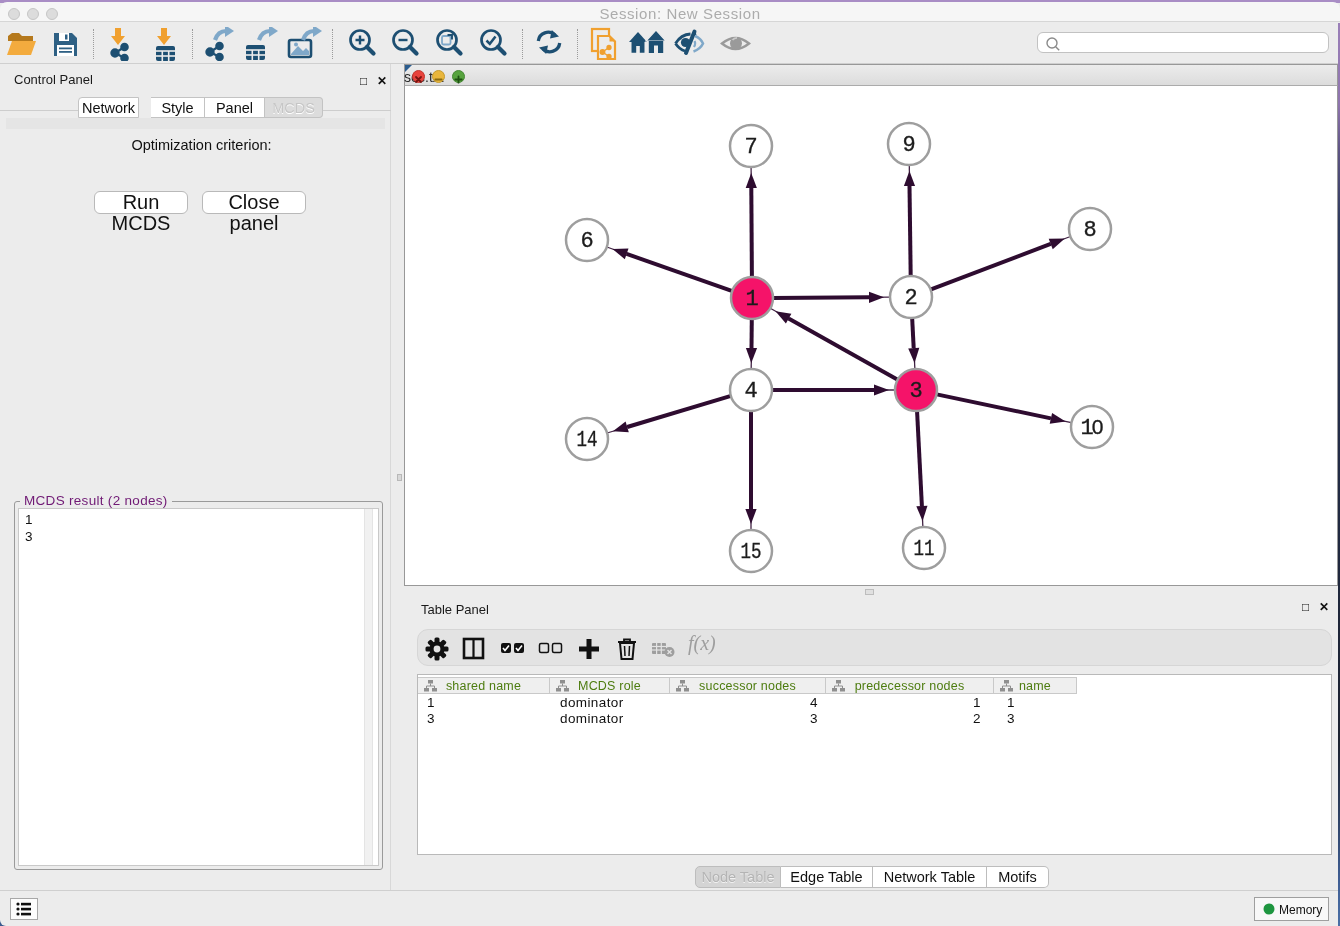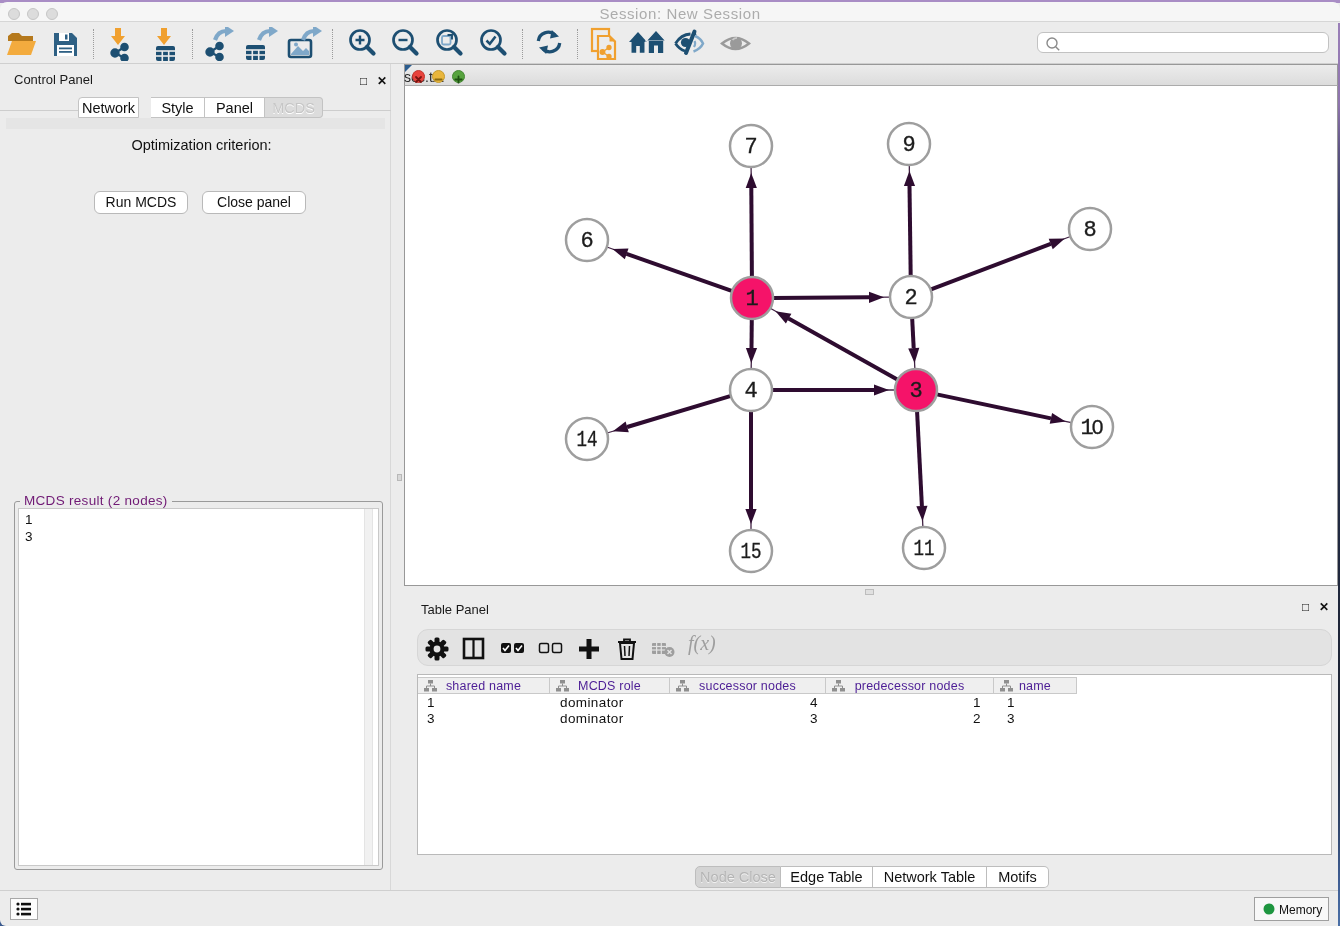--- a/index.html
+++ b/index.html
@@ -14,38 +14,38 @@
 .ticon{position:absolute;top:3px}
 #searchbox{left:1037px;top:9px;width:292px;height:21px;background:#fff;border:1px solid #c2c2c2;border-radius:6px}
 #cpanel{left:0;top:64px;width:391px;height:826px;background:#ececec;border-right:1px solid #d8d8d8}
 #cphead{left:14px;top:8px;font-size:13px;color:#1a1a1a}
 .winbtn{position:absolute;top:10px;font-size:12px;color:#111}
 .tab{position:absolute;top:33px;height:21px;background:#fff;border:1px solid #c3c3c3;border-left:none;font-size:14.5px;color:#111;text-align:center;line-height:20px}
 .tabline{position:absolute;top:46px;height:1px;background:#cdcdcd}
 #mcdsband{left:6px;top:54px;width:379px;height:11px;background:#e5e5e5}
 #optlabel{left:6px;top:73px;width:391px;text-align:center;font-size:14.5px;color:#111}
 #dropdown{left:44px;top:95px;width:312px;height:23px;background:#fff;border:1px solid #b3b3b3;border-radius:5px;font-size:15.5px;letter-spacing:0.4px;color:#111;line-height:21px;padding-left:12px}
-.btn{position:absolute;top:127px;height:23px;background:#fff;border:1px solid #b9b9b9;border-radius:6px;font-size:14px;color:#111;text-align:center;line-height:21px}
+.btn{position:absolute;top:127px;height:23px;background:#fff;border:1px solid #b9b9b9;border-radius:6px;font-size:20px;color:#111;text-align:center;line-height:21px}
 #resultbox{left:14px;top:437px;width:369px;height:369px;border:1px solid #9a9a9a;border-radius:3px}
 #resultlabel{left:20px;top:429px;background:#ececec;padding:0 4px;font-size:13.5px;letter-spacing:0.3px;color:#701a75;z-index:5}
 #resultlist{left:18px;top:444px;width:361px;height:358px;background:#fff;border:1px solid #c9c9c9;font-size:13.5px;color:#111;line-height:17px;padding:2px 0 0 6px}
 #rscroll{left:364px;top:445px;width:9px;height:356px;background:#f1f1f1;border-left:1px solid #e4e4e4;border-right:1px solid #e4e4e4}
 #pgrip{left:397px;top:474px;width:5px;height:7px;background:#d8d8d8;border:1px solid #b8b8b8}
 #frame{left:404px;top:64px;width:934px;height:522px;border:1px solid #989898;background:#fff}
 #ftitle{left:404px;top:64px;width:934px;height:22px;background:linear-gradient(#ececec,#dcdcdc);border:1px solid #989898;border-bottom:1px solid #ababab}
 #ftext{left:404px;top:69px;width:934px;text-align:left;font-size:14px;color:#2a2a2a}
 .traffic{position:absolute;top:69.5px;width:13px;height:13px;border-radius:50%}
 #canvas{left:405px;top:86px;width:932px;height:499px;background:#fff}
 #divider{left:404px;top:586px;width:936px;height:12px;background:#ececec}
 #grip{left:865px;top:589px;width:9px;height:6px;background:#e0e0e0;border:1px solid #bdbdbd}
 #tpanel{left:404px;top:598px;width:936px;height:292px;background:#ececec}
 #tphead{left:17px;top:4px;font-size:13px;color:#1a1a1a}
 #ttoolbar{left:13px;top:31px;width:915px;height:37px;background:#e3e3e3;border:1px solid #d6d6d6;border-radius:11px}
 #tablewrap{left:13px;top:76px;width:915px;height:181px;background:#fff;border:1px solid #b9b9b9}
-.hcell{position:absolute;top:2px;height:17px;background:#efefef;border-right:1px solid #c9c9c9;border-top:1px solid #c9c9c9;border-bottom:1px solid #c9c9c9;font-size:12.5px;letter-spacing:0.2px;color:#4c1d95;text-align:center;line-height:16px}
+.hcell{position:absolute;top:2px;height:17px;background:#efefef;border-right:1px solid #c9c9c9;border-top:1px solid #c9c9c9;border-bottom:1px solid #c9c9c9;font-size:12.5px;letter-spacing:0.2px;color:#4d7c0f;text-align:center;line-height:16px}
 .tcell{position:absolute;font-size:13.5px;letter-spacing:0.4px;color:#111;height:16px;line-height:16px}
 .btab{position:absolute;top:268px;height:22px;border:1px solid #bdbdbd;background:#fff;font-size:14.5px;color:#111;text-align:center;line-height:20px}
 #statusbar{left:0;top:890px;width:1340px;height:36px;background:#ececec;border-top:1px solid #cfcfcf}
 #listbtn{left:10px;top:898px;width:28px;height:22px;background:#fdfdfd;border:1px solid #a8a8a8}
 #membtn{left:1254px;top:897px;width:75px;height:24px;background:#f8f8f8;border:1px solid #9f9f9f;font-size:12px;color:#111}
 #redge{right:0;top:23px;width:2px;height:903px;background:linear-gradient(#9a7fb8 0%,#8f74ae 9%,#5f5585 14%,#2e3a5e 22%,#232c48 45%,#1c2230 80%,#3f5e94 95%,#4a6fa6 100%)}
 #blcorner{left:0;top:919px;width:7px;height:7px;background:#3a5a8e;border-radius:0 7px 0 0}
 #blcover{left:0;top:919px;width:7px;height:7px;background:#ececec;border-radius:0 0 0 6px}
 </style></head>
 <body>
@@ -396,21 +396,21 @@
 <div class="tcell" style="left:142px;top:20px">dominator</div>
 <div class="tcell" style="left:253px;top:20px;width:147px;text-align:right">4</div>
 <div class="tcell" style="left:408px;top:20px;width:155px;text-align:right">1</div>
 <div class="tcell" style="left:589px;top:20px">1</div>
 <div class="tcell" style="left:9px;top:36px">3</div>
 <div class="tcell" style="left:142px;top:36px">dominator</div>
 <div class="tcell" style="left:253px;top:36px;width:147px;text-align:right">3</div>
 <div class="tcell" style="left:408px;top:36px;width:155px;text-align:right">2</div>
 <div class="tcell" style="left:589px;top:36px">3</div>
   </div>
-  <div class="btab" style="left:291px;width:86px;border-radius:5px 0 0 5px;background:#d4d4d4;color:#b4b4b4;text-shadow:0 1px 0 #f2f2f2">Node Close</div>
+  <div class="btab" style="left:291px;width:86px;border-radius:5px 0 0 5px;background:#d4d4d4;color:#b4b4b4;text-shadow:0 1px 0 #f2f2f2">Node Table</div>
   <div class="btab" style="left:377px;width:92px;border-left:none">Edge Table</div>
   <div class="btab" style="left:469px;width:114px;border-left:none">Network Table</div>
   <div class="btab" style="left:583px;width:62px;border-left:none;border-radius:0 5px 5px 0">Motifs</div>
 </div>
 <div class="abs" id="statusbar"></div>
 <div class="abs" id="listbtn"><svg width="26" height="20" viewBox="0 0 26 20">
       <g fill="#111">
         <circle cx="7" cy="5" r="1.6"></circle>
         <circle cx="7" cy="10" r="1.6"></circle>
         <circle cx="7" cy="15" r="1.6"></circle>

